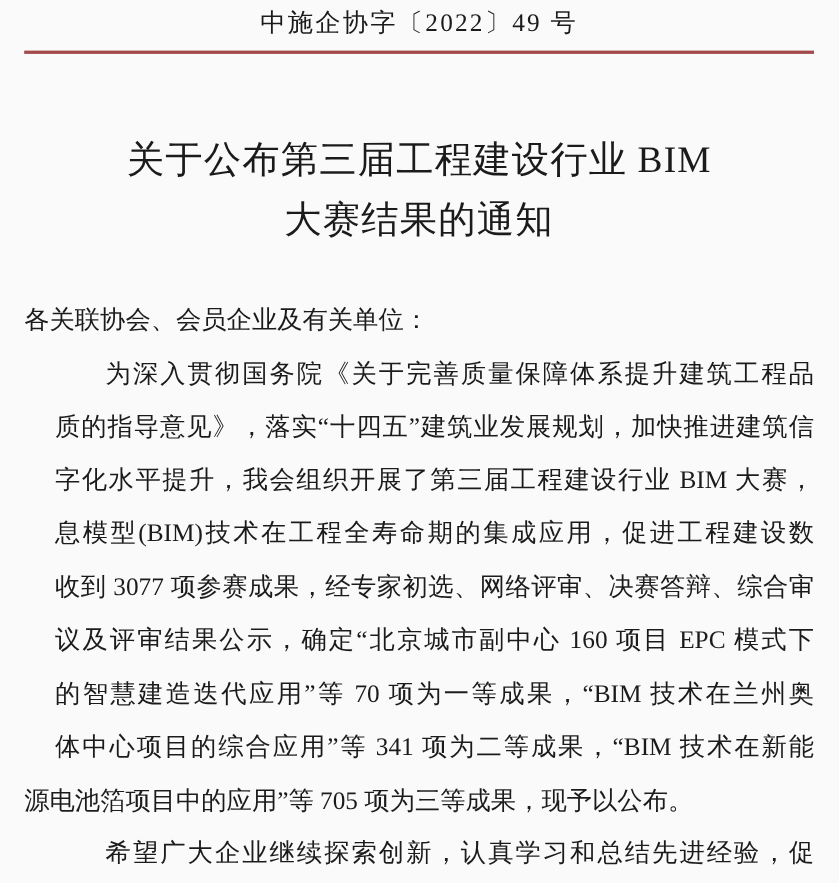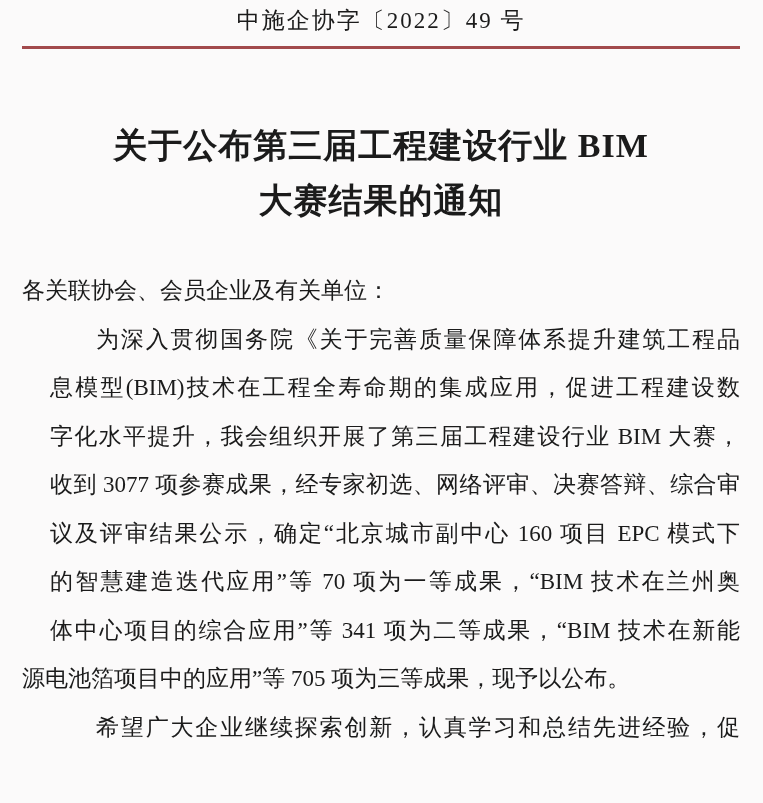--- a/index.html
+++ b/index.html
@@ -24,21 +24,21 @@
   }
   .red-rule {
     height: 3px;
     background: var(--rule-color, #a24a4c);
     margin-top: 10px;
   }
   .title {
     margin: 69px 0 0 0;
     text-align: center;
     font-size: 34px;
-    font-weight: bold;
+    font-weight: normal;
     line-height: 55px;
     letter-spacing: 1px;
   }
   .title-line { display: block; }
   .body-text {
     margin-top: 39px;
     font-size: 23px;
     line-height: 48.5px;
   }
   .line {
@@ -65,22 +65,23 @@
   <div class="red-rule"></div>
 
   <h1 class="title">
     <span class="title-line">关于公布第三届工程建设行业 BIM</span>
     <span class="title-line">大赛结果的通知</span>
   </h1>
 
   <div class="body-text">
     <div class="line">各关联协会、会员企业及有关单位：</div>
     <div class="line justify indent">为深入贯彻国务院《关于完善质量保障体系提升建筑工程品</div>
+    <div class="line justify">质的指导意见》，落实“十四五”建筑业发展规划，加快推进建筑信</div>
+    <div class="line justify">字化水平提升，我会组织开展了第三届工程建设行业 BIM 大赛，</div>
     <div class="line justify">息模型(BIM)技术在工程全寿命期的集成应用，促进工程建设数</div>
-    <div class="line justify">字化水平提升，我会组织开展了第三届工程建设行业 BIM 大赛，</div>
     <div class="line justify">收到 3077 项参赛成果，经专家初选、网络评审、决赛答辩、综合审</div>
     <div class="line justify">议及评审结果公示，确定“北京城市副中心 160 项目 EPC 模式下</div>
     <div class="line justify">的智慧建造迭代应用”等 70 项为一等成果，“BIM 技术在兰州奥</div>
     <div class="line justify">体中心项目的综合应用”等 341 项为二等成果，“BIM 技术在新能</div>
     <div class="line wrap">源电池箔项目中的应用”等 705 项为三等成果，现予以公布。</div>
     <div class="line justify indent">希望广大企业继续探索创新，认真学习和总结先进经验，促</div>
   </div>
 
 </div>
 

